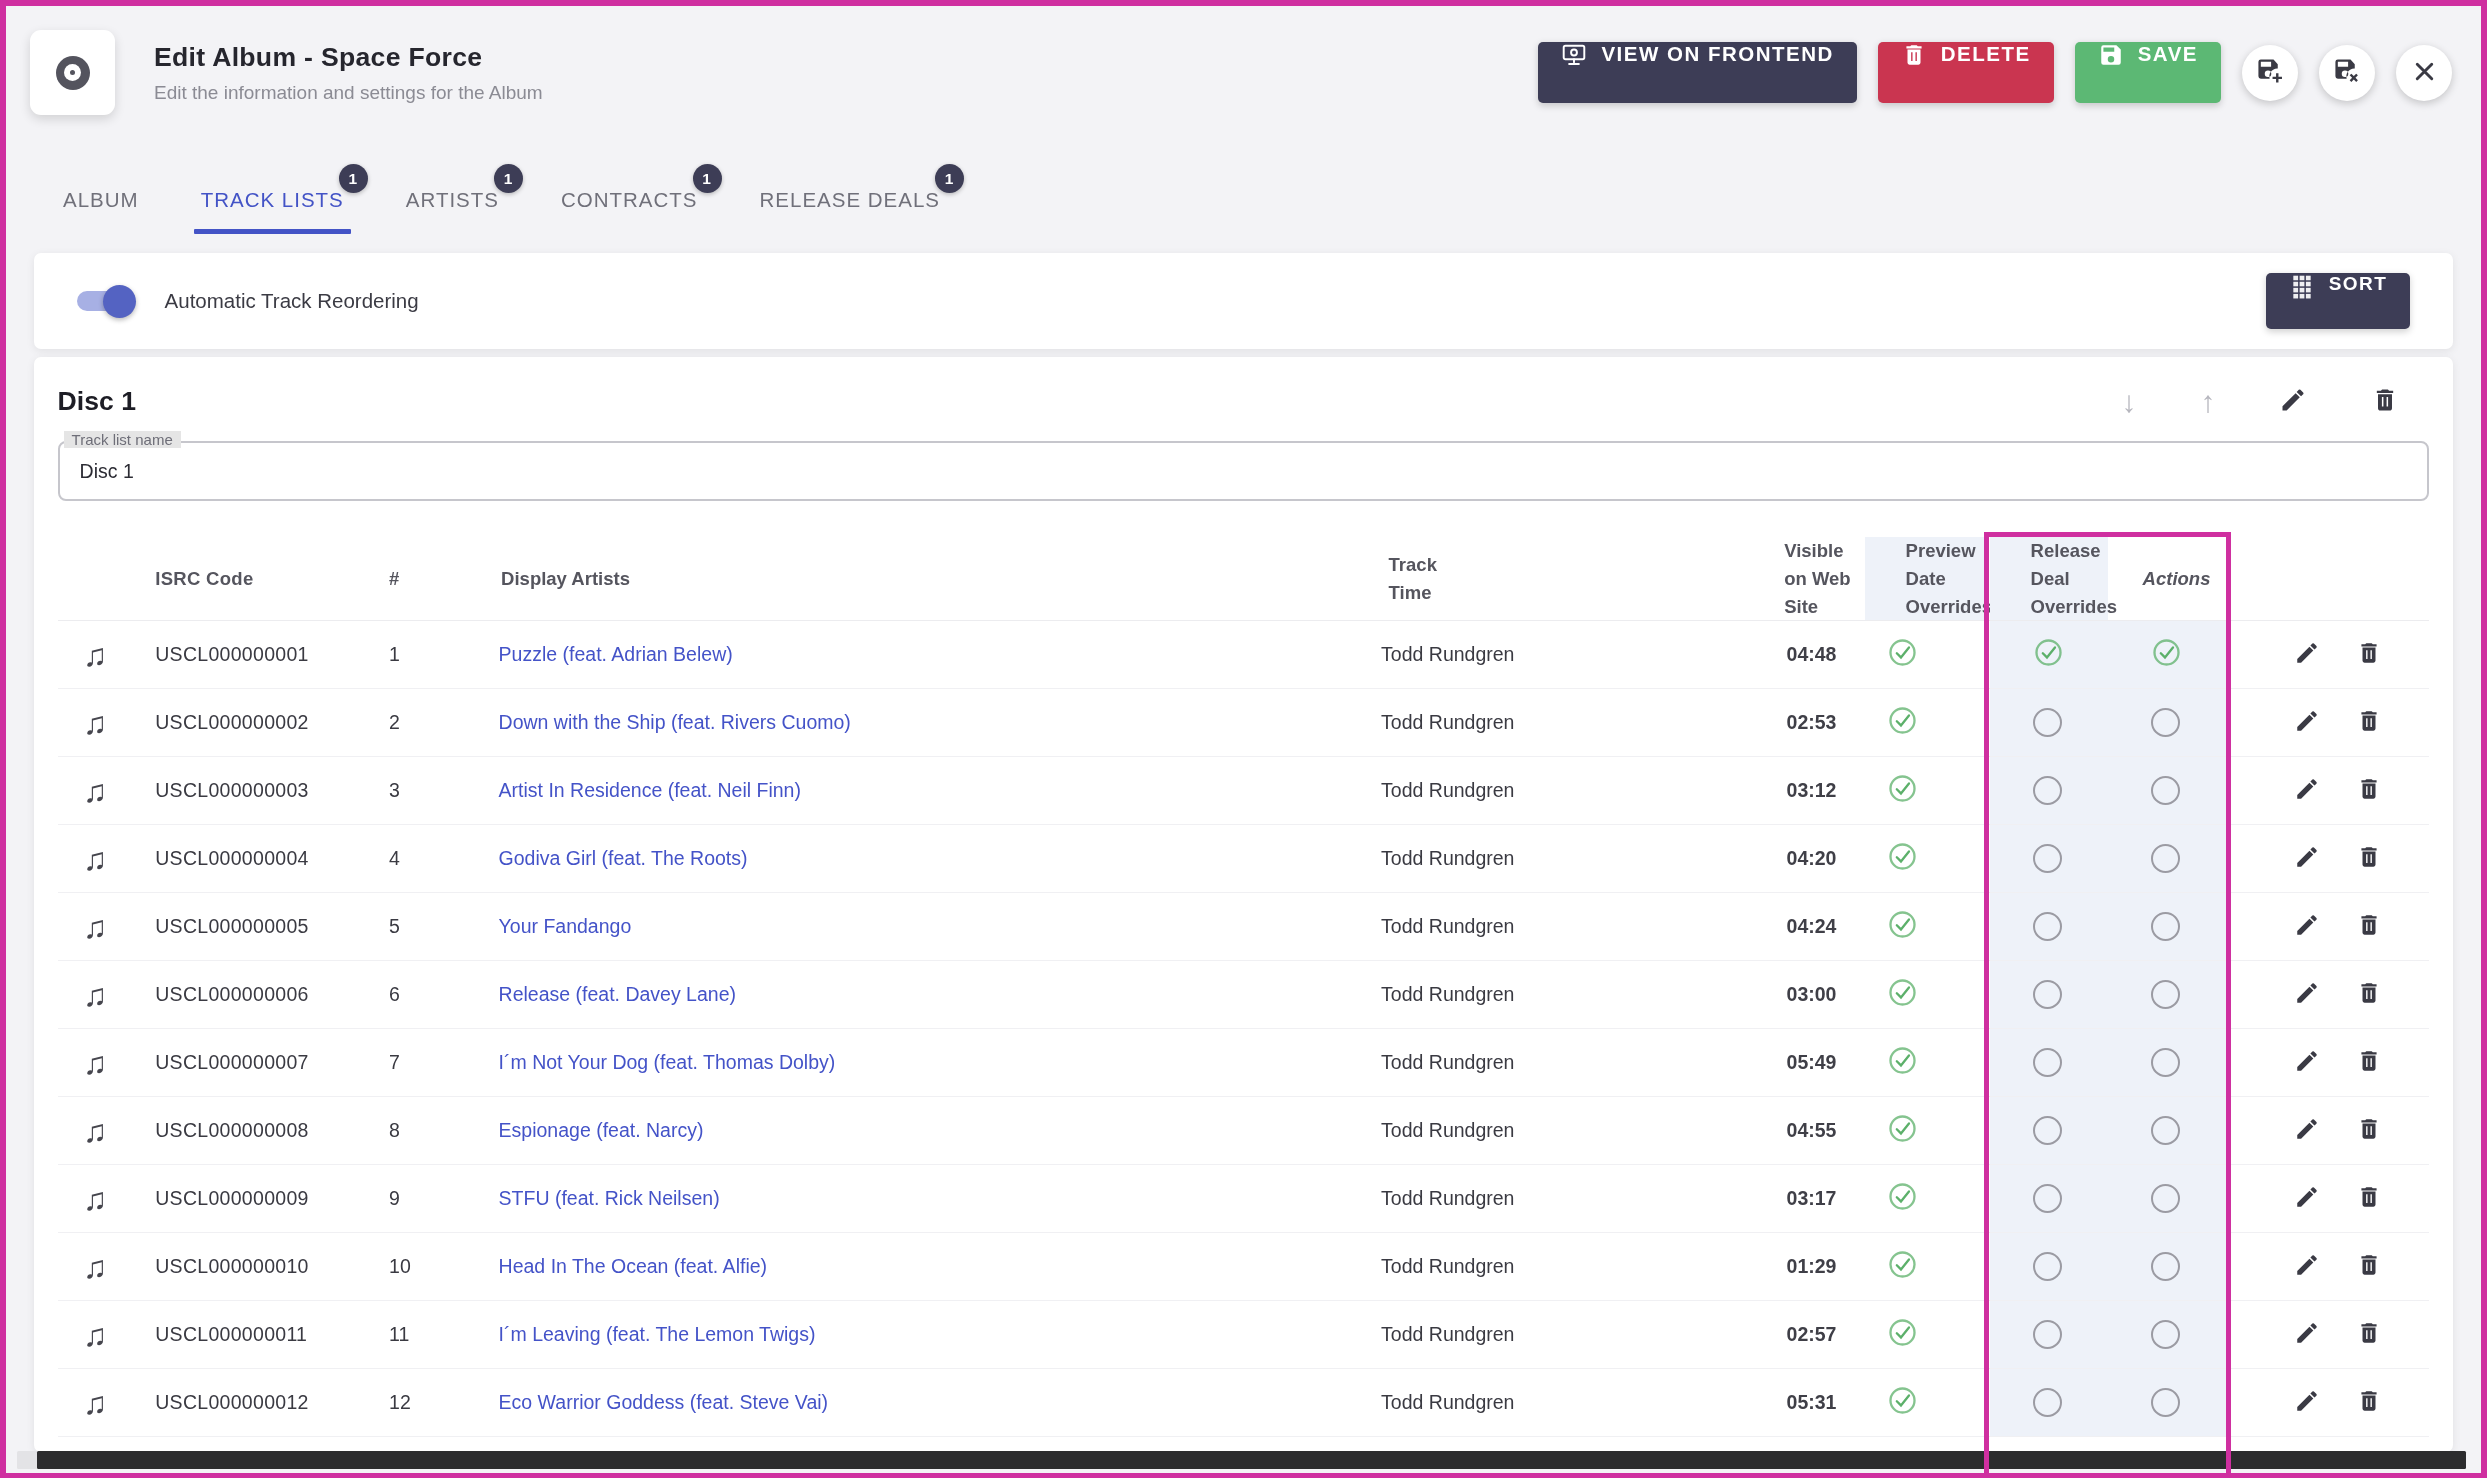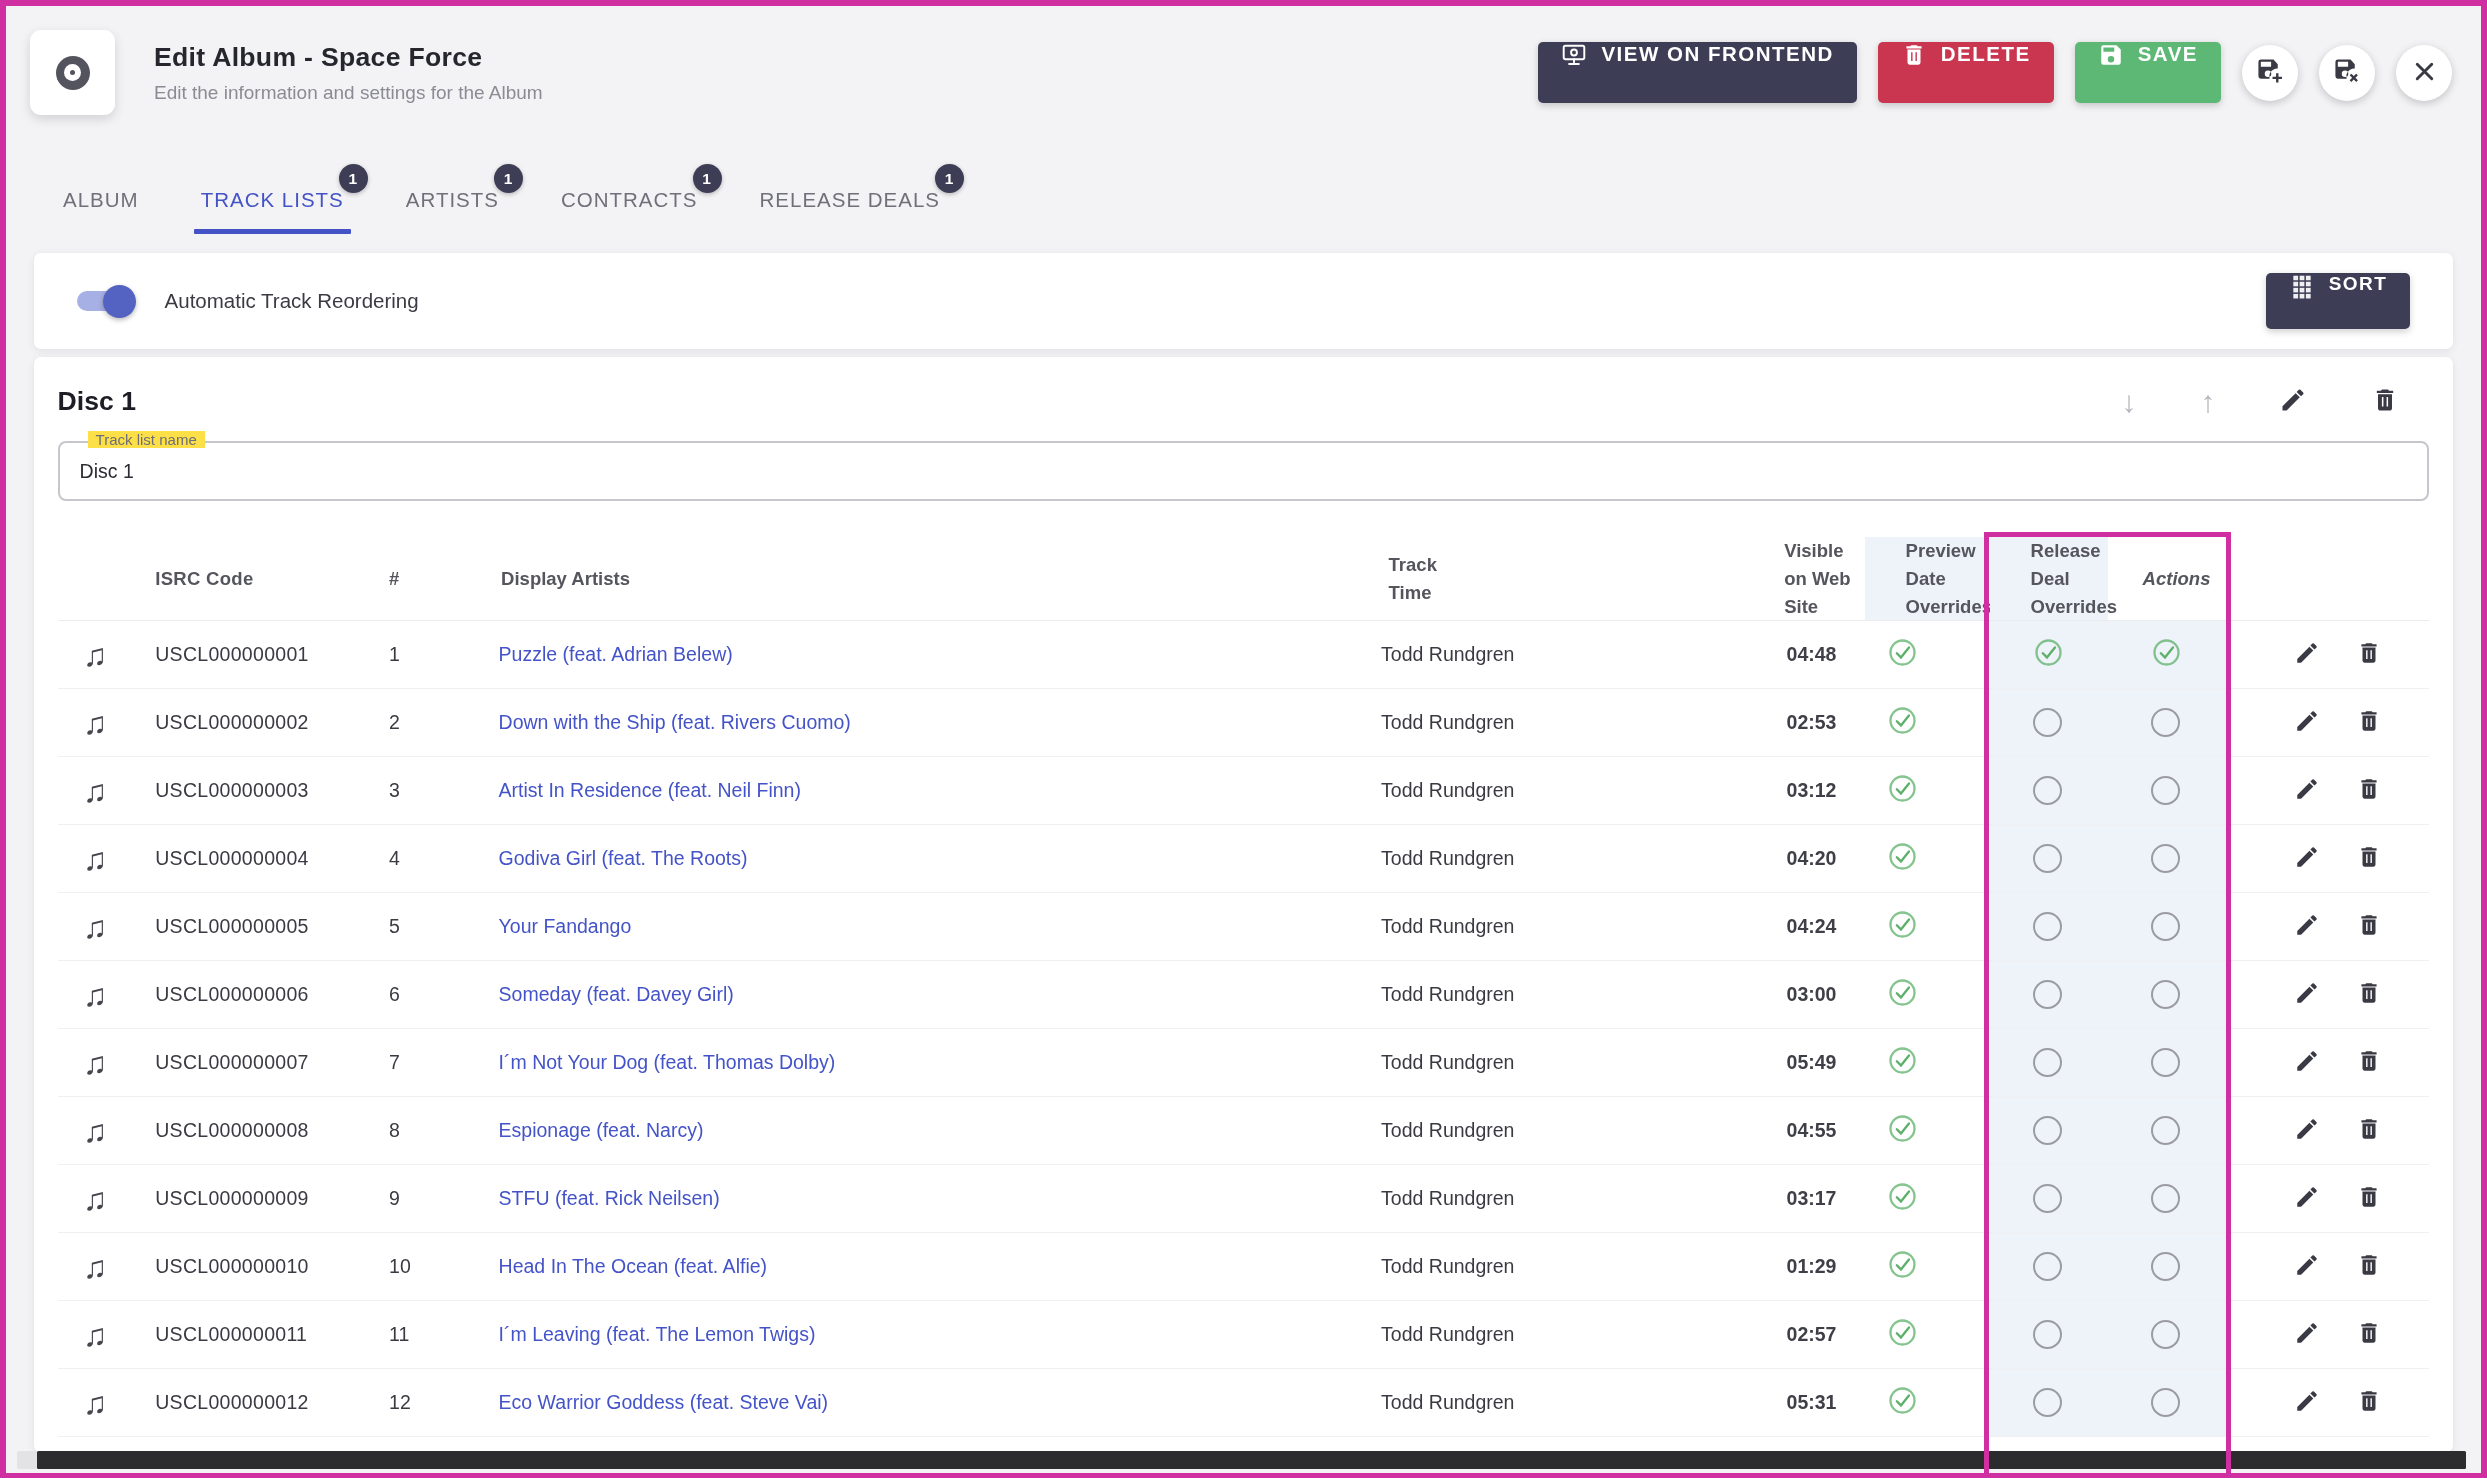--- a/index.html
+++ b/index.html
@@ -68,21 +68,21 @@
   .disc-header { display:flex; align-items:center; padding-top:29px; }
   .disc-heading { font-size:26.6px; font-weight:700; color:#1d1d25; }
   .disc-tools { margin-left:auto; display:flex; align-items:center; gap:64px; padding-right:30px; }
   .arrow-ghost { font-size:30px; color:#b6b6be; cursor:pointer; line-height:1; }
   .icon-btn { background:none; border:none; cursor:pointer; color:#3a3a44;
     display:inline-flex; align-items:center; justify-content:center; }
   .icon-btn svg { width:28px; height:28px; }
 
   .field { position:relative; margin-top:24px; height:60px;
     border:2px solid #c6c6cc; border-radius:8px; }
-  .field-label { position:absolute; top:-12px; left:28px; background:#fde047; padding:0 8px;
+  .field-label { position:absolute; top:-12px; left:4px; background:#e5e5e5; padding:0 8px;
     font-size:15px; color:#6e6e78; }
   .field input { width:100%; height:100%; border:none; outline:none; background:transparent;
     padding:0 20px; font-family:inherit; font-size:19.5px; color:#2c2c34; }
 
   
   .ttable { margin-top:36px; position:relative; }
   .trow { display:grid;
     grid-template-columns:75px 243px 108px 880px 398px 103px 125px 118px 118px 1fr;
     align-items:center; }
   .thead-row { min-height:76px; border-bottom:1px solid #ececef;
@@ -451,21 +451,21 @@
               </button>
     </div>
   </div>
 
   <div class="trow tbody-row">
     <div class="c-icon">
               <span class="music-note">♫</span>
             </div>
     <div class="c-isrc">USCL000000006</div>
     <div class="c-num">6</div>
-    <div class="c-title"><span class="link">Someday (feat. Davey Girl)</span></div>
+    <div class="c-title"><span class="link">Release (feat. Davey Lane)</span></div>
     <div class="c-artist">Todd Rundgren</div>
     <div class="c-time">03:00</div>
     <div class="c-flag">
   <span class="ok-circle"><svg viewBox="0 0 24 24" width="31" height="31">
                   <g fill="none" stroke="#5cb06a" stroke-width="1.8" stroke-linecap="round">
                     <circle cx="12" cy="12" r="9.3" opacity=".75"></circle>
                     <path d="M7.6 12.6l3.2 3.2 6.2-7.7"></path>
                   </g>
                 </svg></span>
 </div>

